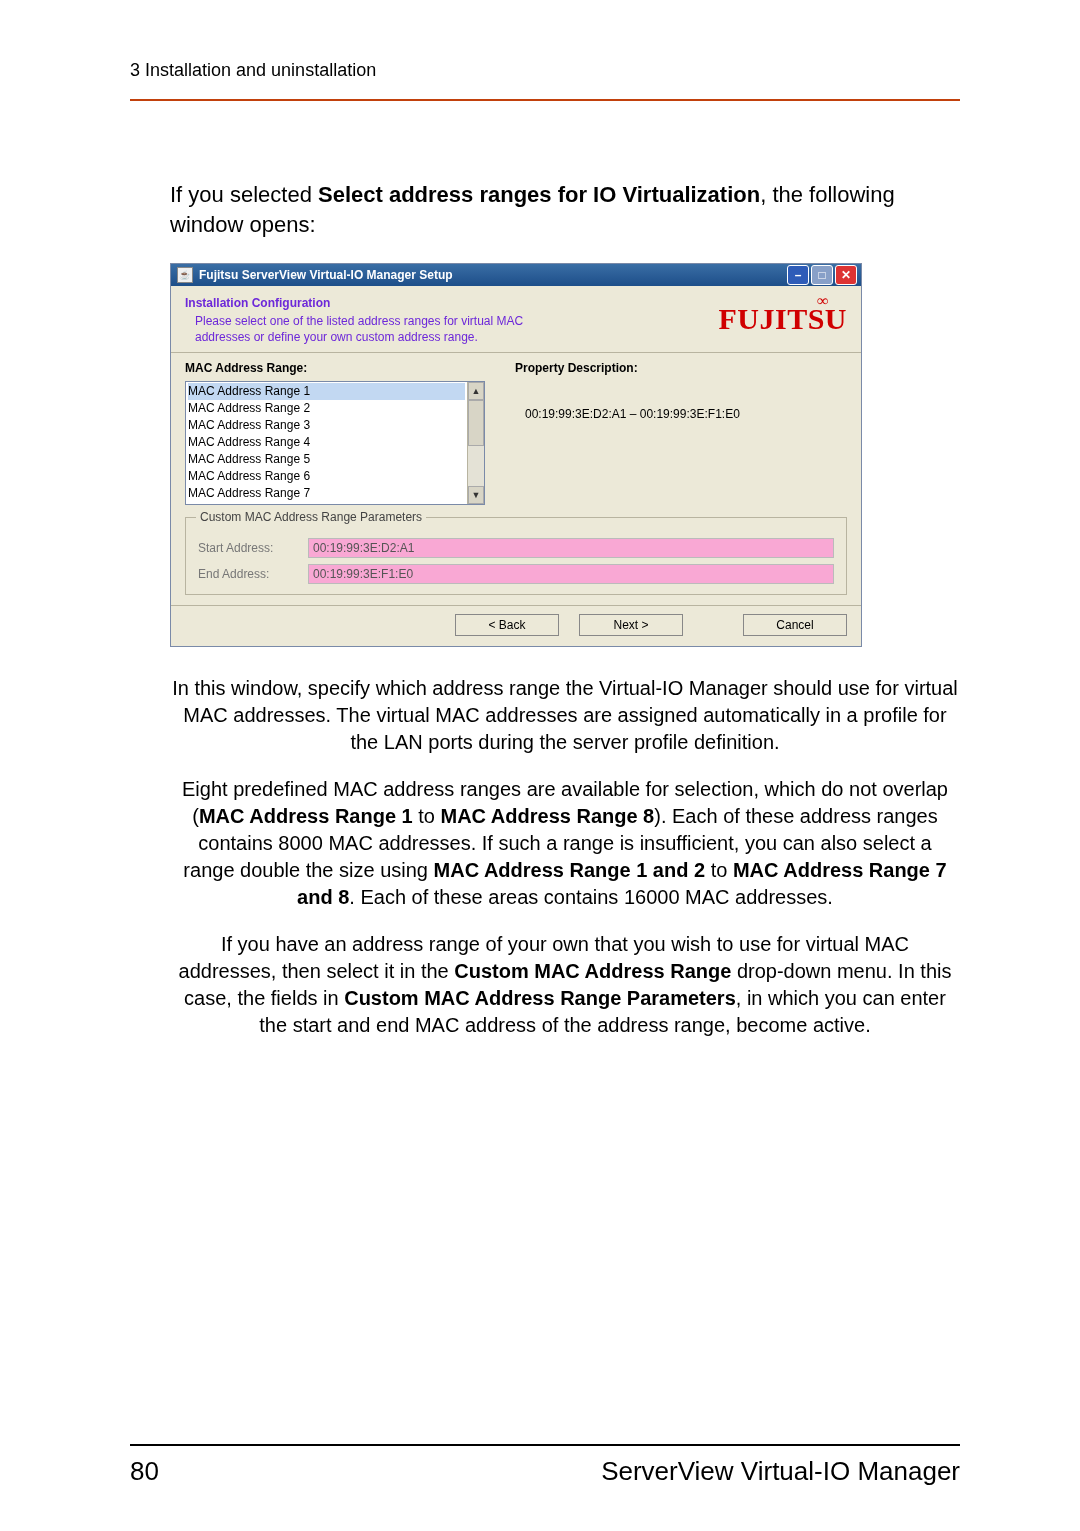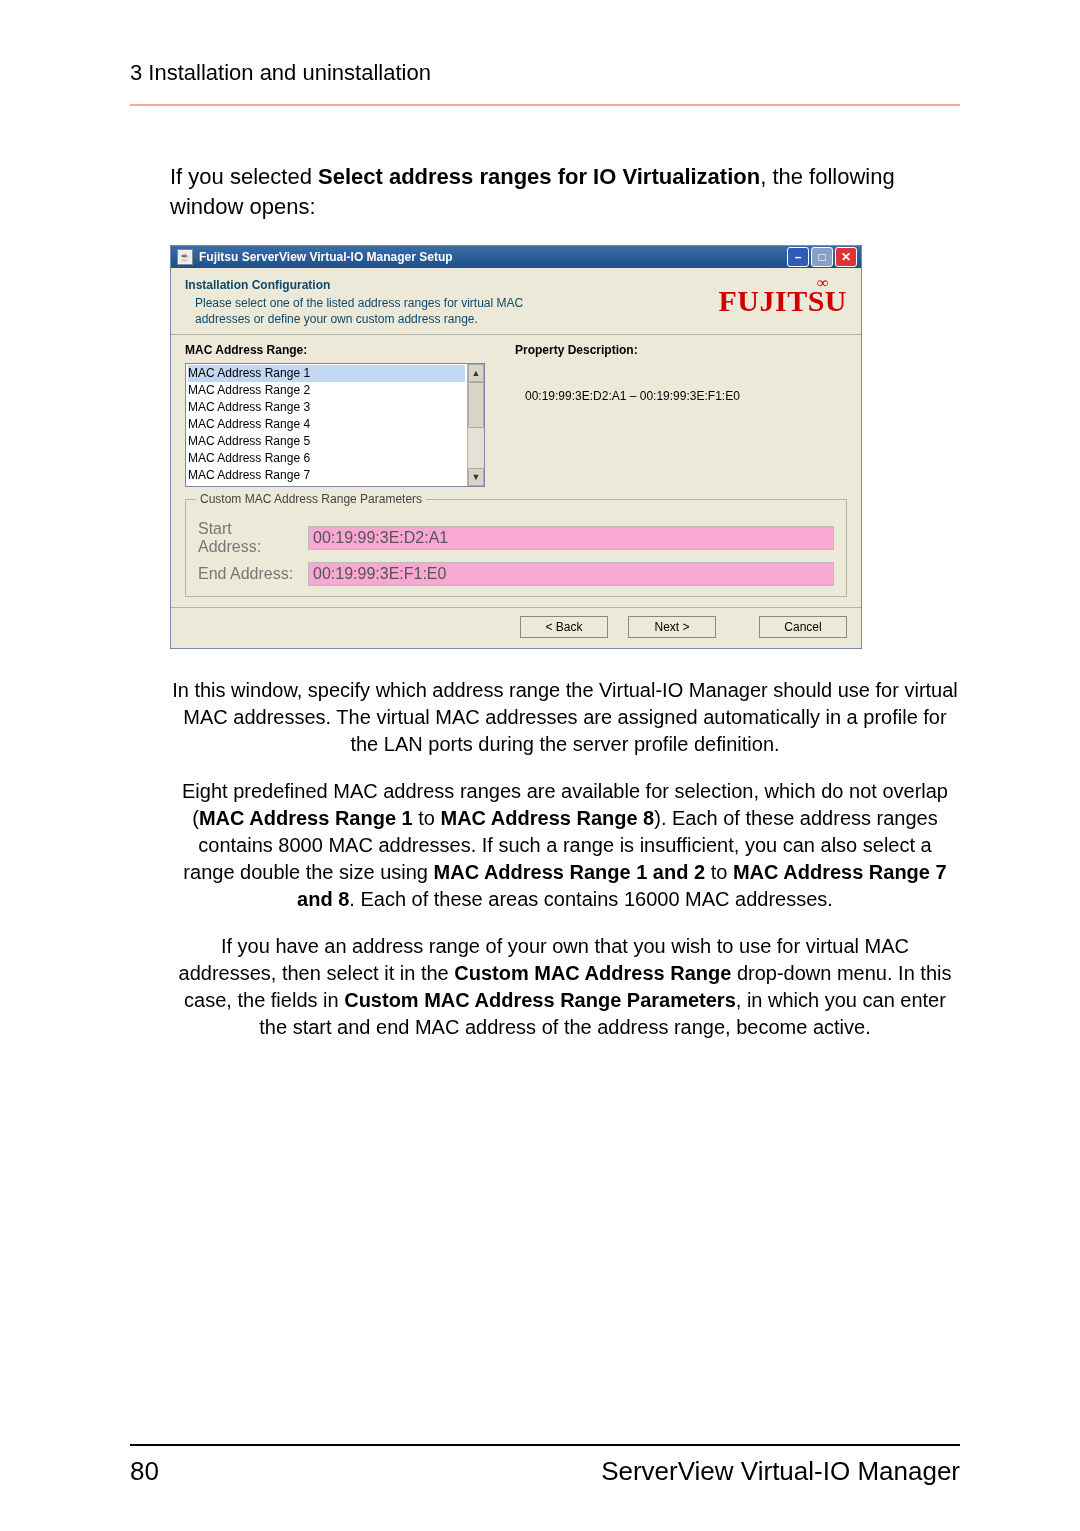--- a/index.html
+++ b/index.html
@@ -10,24 +10,24 @@
     color: #000;
   }
   .page {
     width: 1080px;
     height: 1531px;
     box-sizing: border-box;
     padding: 60px 120px 40px 130px;
     position: relative;
   }
   .chapter-header {
-    font-size: 22px;
+    font-size: 18px;
     padding-bottom: 18px;
-    border-bottom: 2px solid #fca5a5;
-    margin-bottom: 56px;
+    border-bottom: 2px solid #c2410c;
+    margin-bottom: 79px;
   }
   .indent-block {
     margin-left: 40px;
   }
   .intro {
     font-size: 22px;
     line-height: 1.35;
     margin-bottom: 24px;
   }
   .intro .bold {
@@ -70,21 +70,21 @@
     font-size:12px;font-weight:bold;color:#fff;
   }
   .winbtn.min{background:#2e5cb8;}
   .winbtn.max{background:#88a0c8;}
   .winbtn.close{background:#d33;}
   .dlg-header{
     padding:10px 14px 6px 14px;
     border-bottom:1px solid #b8b4a0;
   }
   .dlg-header-row{display:flex;}
-  .dlg-header-text{flex:1;font-size:12px;color:#0c4a6e;}
+  .dlg-header-text{flex:1;font-size:12px;color:#6d28d9;}
   .dlg-header-text .h1{font-weight:bold;margin-bottom:4px;}
   .dlg-header-text .sub{padding-left:10px;line-height:1.3;}
   .fujitsu-logo{
     font-family: Georgia, "Times New Roman", serif;
     font-weight:bold;
     color:#d00000;
     font-size:30px;
     letter-spacing:0.5px;
     position:relative;
     padding-top:6px;
@@ -152,45 +152,45 @@
   .fieldset .legend{
     position:absolute;
     top:-8px; left:10px;
     background:#ece9d8;
     padding:0 4px;
     font-size:12px;
     color:#444;
   }
   .frow{
     display:flex;align-items:center;
-    font-size:16px;
+    font-size:12px;
     margin-top:6px;
     gap:10px;
   }
   .frow .flab{width:100px;color:#777;}
   .frow .finput{
     flex:1;border:1px solid #bbb;background:#f9a8d4;
     padding:2px 4px;color:#555;
   }
   .dlg-footer{
     border-top:1px solid #b8b4a0;
     padding:8px 14px 10px 14px;
     display:flex;
     justify-content:flex-end;
     gap:20px;
   }
   .btn{
     min-width:82px;
-    padding:3px 2px;
+    padding:3px 10px;
     font-size:12px;
     background:#ece9d8;
     border:1px solid #888;
     text-align:center;
   }
-  .btn.margin{margin-right:23px;}
+  .btn.margin{margin-right:40px;}
   
   .para{
     font-size:20px;
     line-height:1.35;
     margin-bottom:20px;
     text-align:center;
   }
   .para .bold{font-weight:bold;}
   
   .footer{

